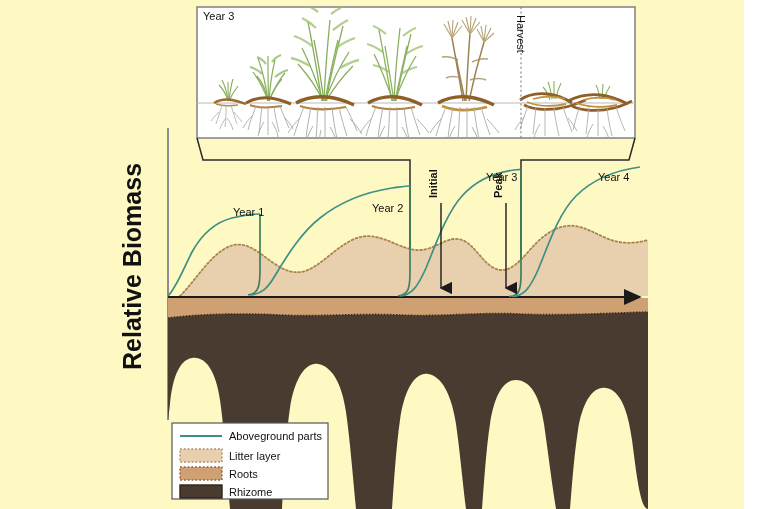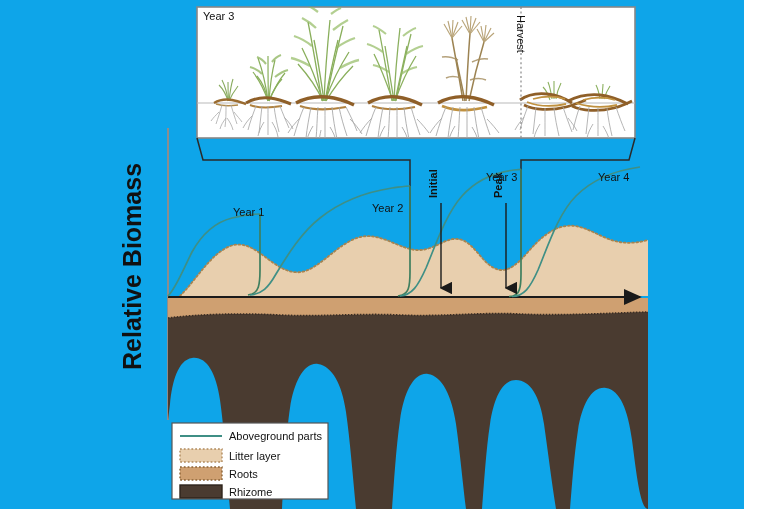--- a/index.html
+++ b/index.html
@@ -1,18 +1,18 @@
 <!DOCTYPE html>
 <html><head>
 <meta charset="utf-8">
 <style>
   html,body{margin:0;padding:0;background:#ffffff;}
   body{width:768px;height:509px;overflow:hidden;
        font-family:"Liberation Sans", sans-serif;}
-  #stage{position:relative;width:744px;height:509px;background:#0ea5e9;}
+  #stage{position:relative;width:744px;height:509px;background:#fef9c3;}
   svg{display:block;}
   .lbl{font-family:"Liberation Sans", sans-serif;font-size:11px;fill:#111;}
   .lbl-bold{font-family:"Liberation Sans", sans-serif;font-size:11px;fill:#111;font-weight:bold;}
   .ylabel{font-family:"Liberation Sans", sans-serif;font-size:25px;fill:#111;font-weight:bold;}
   .leglbl{font-family:"Liberation Sans", sans-serif;font-size:11px;fill:#111;}
 </style>
 </head>
 <body>
 
 <div id="stage">

